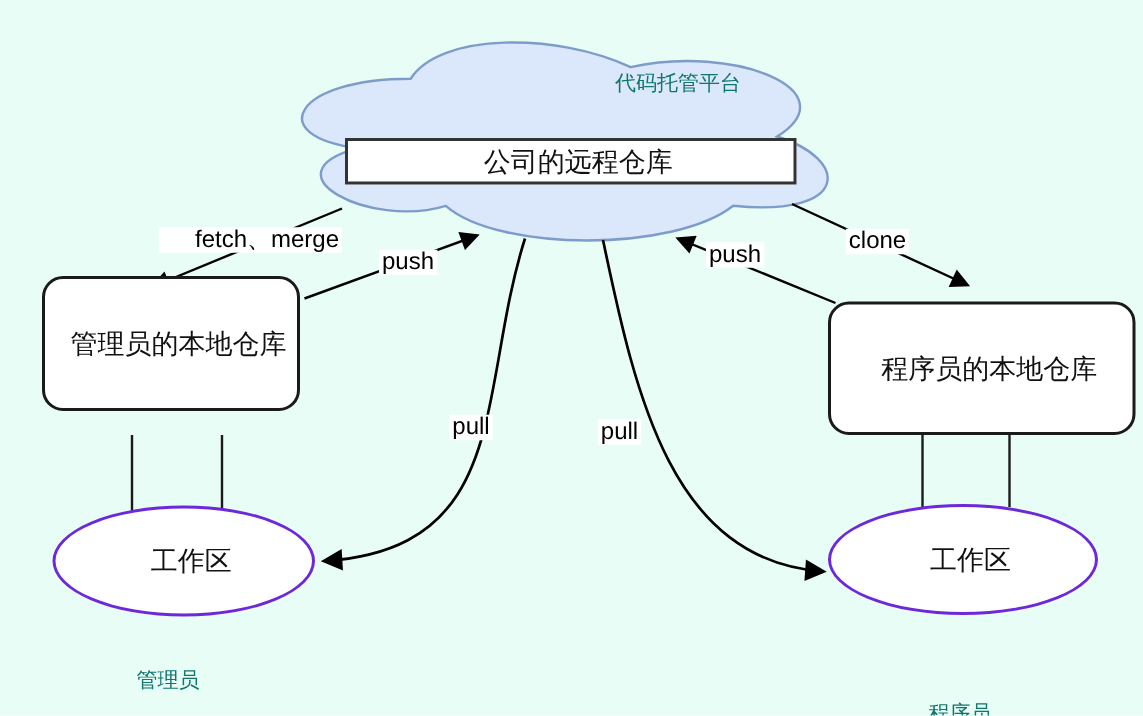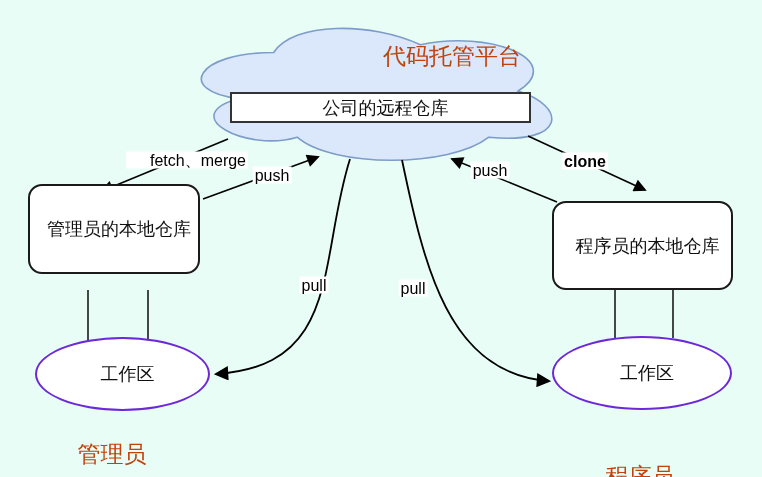--- a/index.html
+++ b/index.html
@@ -25,51 +25,51 @@
   }
   .repo-rect{
     left:230px;top:92px;width:301px;height:31px;
     border:2px solid #333333;
   }
   .round-box{
     border:2px solid #1a1a1a;
     border-radius:14px;
   }
   .admin-repo{left:28px;top:184px;width:172px;height:90px;}
-  .dev-repo{left:552px;top:201px;width:181px;height:89px;}
+  .dev-repo{left:552px;top:201px;width:205px;height:89px;}
   .ellipse{
     border:2px solid #6d28d9;
     border-radius:50%;
   }
   .admin-ws{left:35px;top:337px;width:175px;height:74px;}
   .dev-ws{left:552px;top:336px;width:180px;height:74px;}
   .floating-label{
     position:absolute;
     transform:translate(-50%,-50%);
-    font-size:23px;color:#c2410c;
+    font-size:14px;color:#0f766e;
     white-space:nowrap;
   }
   .cloud-title{left:452px;top:56px;}
   .role-admin{left:112px;top:454px;}
   .role-dev{left:640px;top:456px;margin-top:20px;}
   .edge-label{
     position:absolute;
     transform:translate(-50%,-50%);
     font-size:16px;color:#000;
     background:#ffffff;
     padding:0 2px;
     line-height:17px;
     white-space:nowrap;
   }
-  .lbl-fetch-merge{left:187px;top:160px;padding-left:24px;}
+  .lbl-fetch-merge{left:167px;top:160px;padding-left:24px;}
   .lbl-push-left{left:272px;top:175px;}
   .lbl-pull-left{left:314px;top:285px;}
   .lbl-pull-right{left:413px;top:288px;}
   .lbl-push-right{left:490px;top:170px;}
-  .lbl-clone{left:585px;top:161px;font-weight:bold;}
+  .lbl-clone{left:585px;top:161px;}
 </style>
 </head>
 <body>
 
 <div class="canvas">
 
   <svg width="762" height="477" viewBox="0 0 762 477">
     <defs>
       <marker id="arrow" viewBox="0 0 10 10" refX="8.5" refY="5" markerWidth="9" markerHeight="8" orient="auto-start-reverse">
         <path d="M0,0 L10,5 L0,10 Z" fill="#000"></path>

